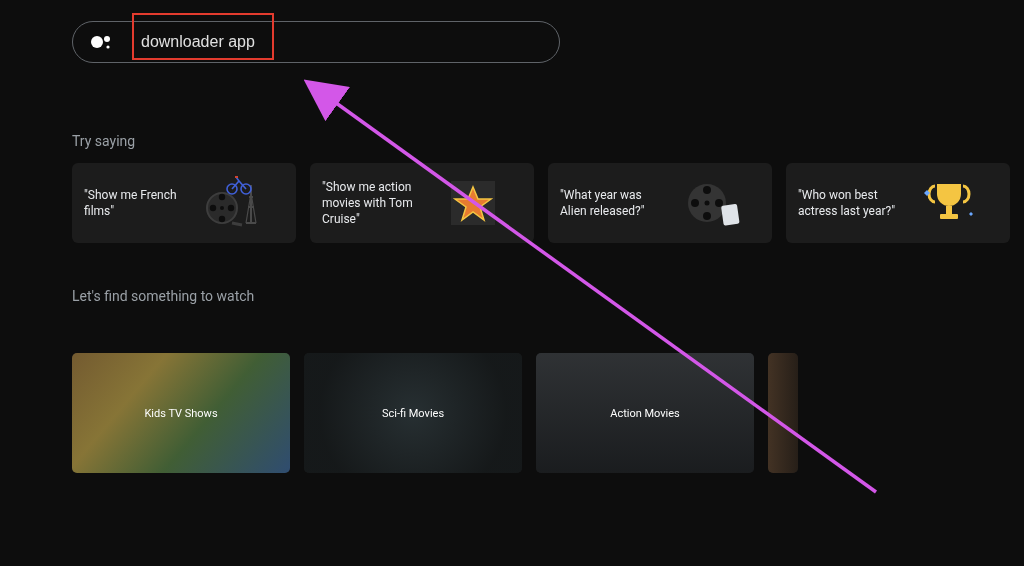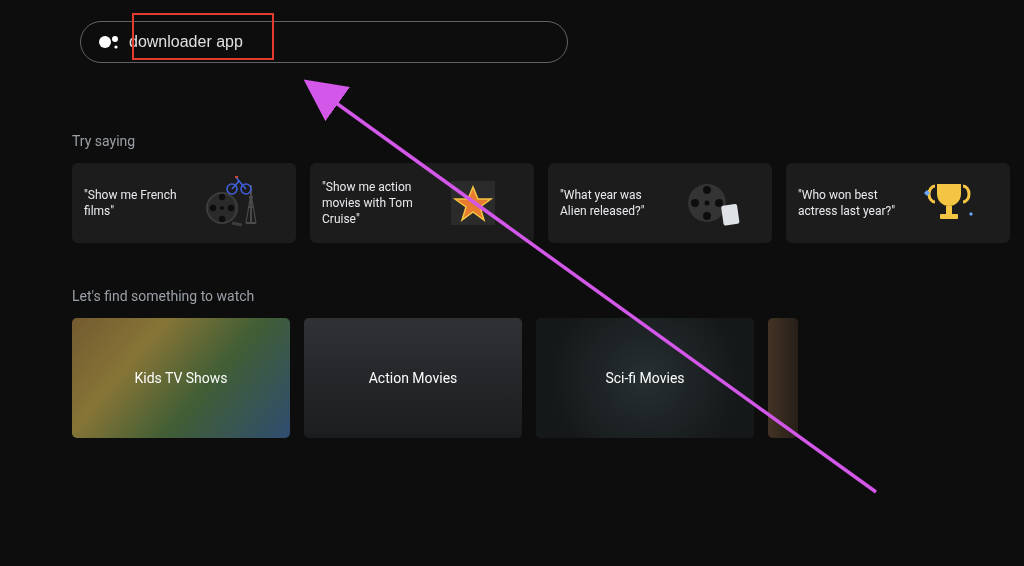--- a/index.html
+++ b/index.html
@@ -8,27 +8,27 @@
     background:#0d0d0d;
     font-family: Roboto, Arial, sans-serif;
     color:#e8eaed;
     overflow:hidden;
     position:relative;
   }
 
   
   .searchbar {
     position:absolute;
-    left:80px; top:21px;
+    left:72px; top:21px;
     width:488px; height:42px;
     border:1px solid #5f6368;
     border-radius:21px;
     display:flex; align-items:center;
     padding:0 16px;
-    gap:8px;
+    gap:28px;
   }
   .searchbar .assistant-dots { display:flex; align-items:center; gap:2px;}
   .search-input {
     flex:1;
     background:transparent;
     border:none;
     outline:none;
     color:#e0e0e0;
     font-size:16px;
   }
@@ -85,24 +85,25 @@
     flex-shrink:0;
   }
 
   
   .wcard {
     width:218px; height:120px;
     border-radius:5px;
     background:#222;
     display:flex; align-items:center; justify-content:center;
     color:#fdfdfd;
-    font-size:14px;
+    font-size:11px;
     flex-shrink:0;
     position:relative;
     overflow:hidden;
+    margin-top:35px;
   }
   .wcard.cut { width:30px; }
   .wcard .bg { position:absolute; inset:0; opacity:0.55;}
   .wcard .label { position:relative; z-index:1;}
 
   .bg-kids { background: linear-gradient(130deg,#b6893c,#d9b847 30%,#5a8f44 60%,#3a6fb0);}
   .bg-2020 { background: radial-gradient(circle at 30% 40%, #0e3b2b, #061511 70%);}
   .bg-action { background: linear-gradient(#3a3f44, #14181c);}
   .bg-scifi { background: radial-gradient(circle at 50% 50%, #2b3a3f, #0b1113 75%);}
   .bg-edge { background: linear-gradient(90deg,#5e4026,#2a1c10);}
@@ -195,27 +196,27 @@
   <div class="section-title">Let's find something to watch</div>
   <div class="row">
 
     <div class="wcard">
       <div class="bg bg-kids"></div>
       <div class="label">Kids TV Shows</div>
     </div>
 
 
     <div class="wcard">
+      <div class="bg bg-scifi"></div>
+      <div class="label">Sci-fi Movies</div>
+    </div>
+
+    <div class="wcard">
       <div class="bg bg-action"></div>
       <div class="label">Action Movies</div>
-    </div>
-
-    <div class="wcard">
-      <div class="bg bg-scifi"></div>
-      <div class="label">Sci-fi Movies</div>
     </div>
 
     <div class="wcard cut">
       <div class="bg bg-edge"></div>
     </div>
 
   </div>
 </div>
 
 <svg class="arrow-svg" width="1024" height="566">

